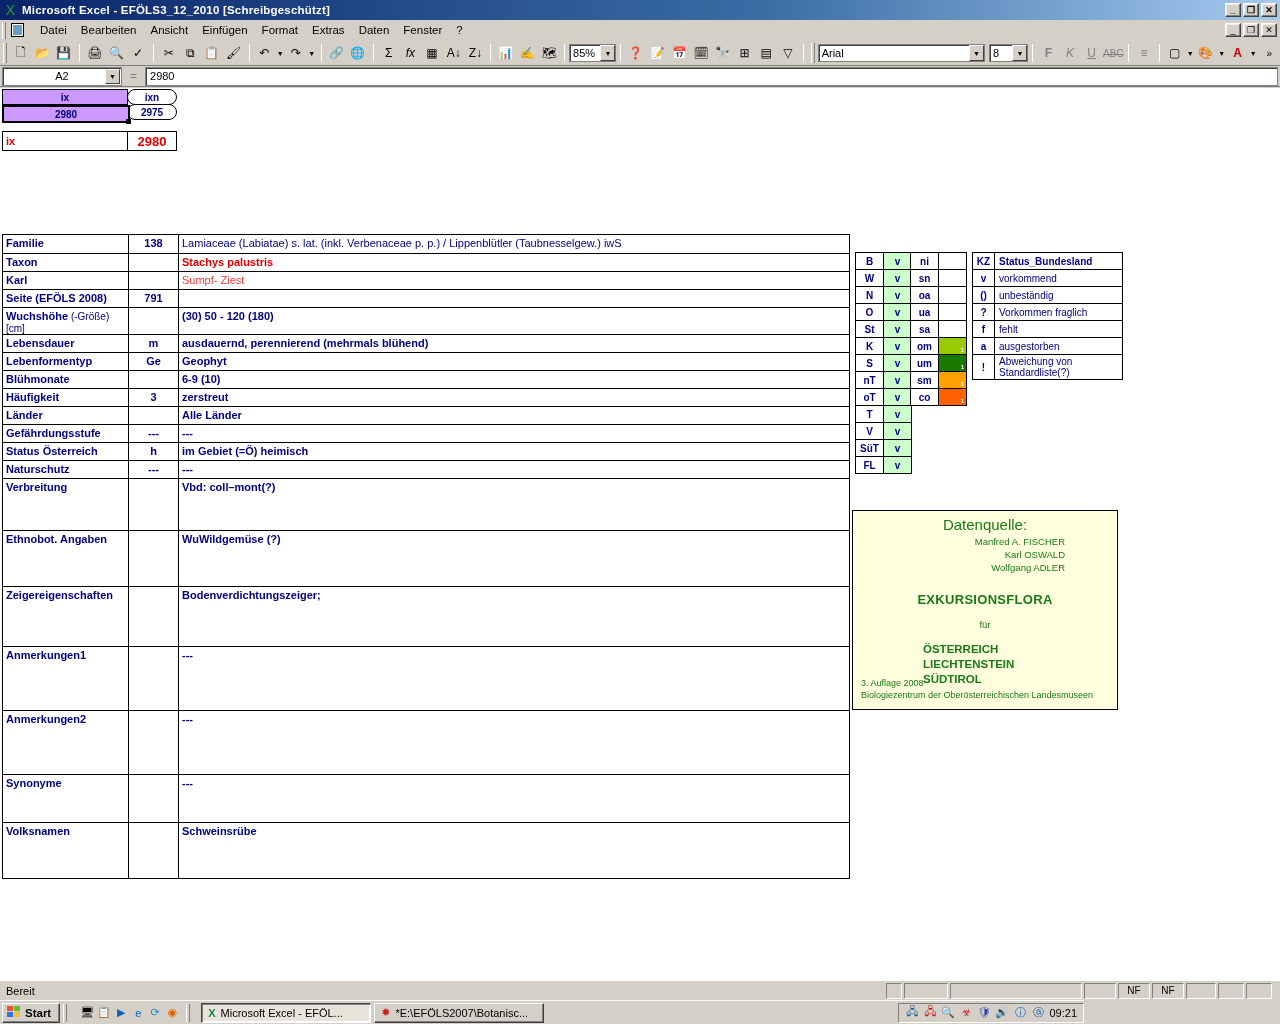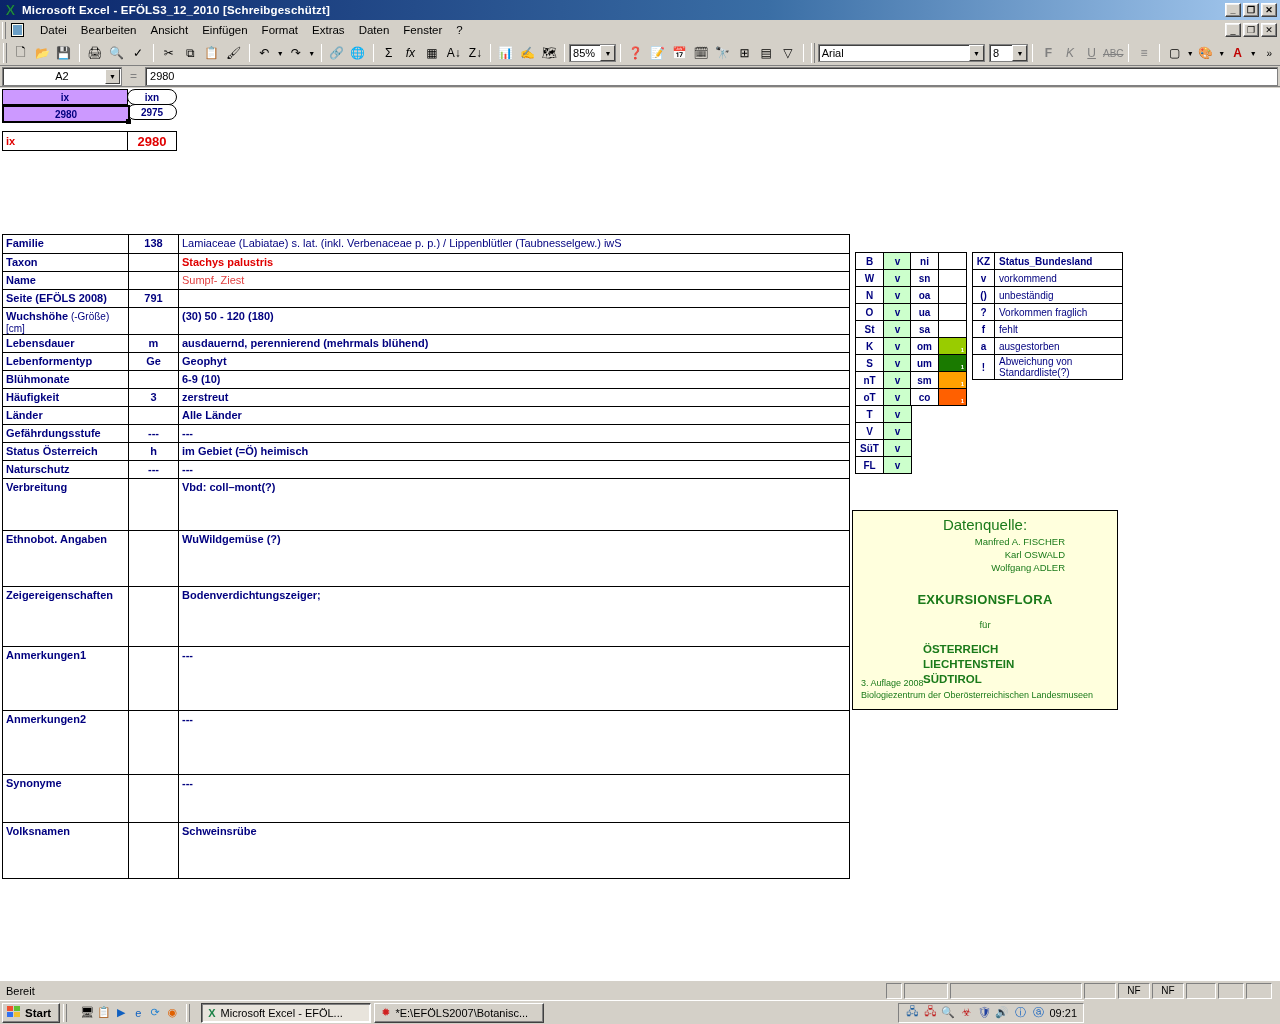--- a/index.html
+++ b/index.html
@@ -382,21 +382,21 @@
             </td>
             <td class="col-code">
               <span class="cellpad"></span>
             </td>
             <td class="col-val">
               <span class="cellpad red-bold">Stachys palustris</span>
             </td>
           </tr>
           <tr style="height: 18px;">
             <td class="col-label">
-              <span class="cellpad">Name</span>
+              <span class="cellpad">Karl</span>
             </td>
             <td class="col-code">
               <span class="cellpad"></span>
             </td>
             <td class="col-val">
               <span class="cellpad red-plain">Sumpf- Ziest</span>
             </td>
           </tr>
           <tr style="height: 18px;">
             <td class="col-label">

